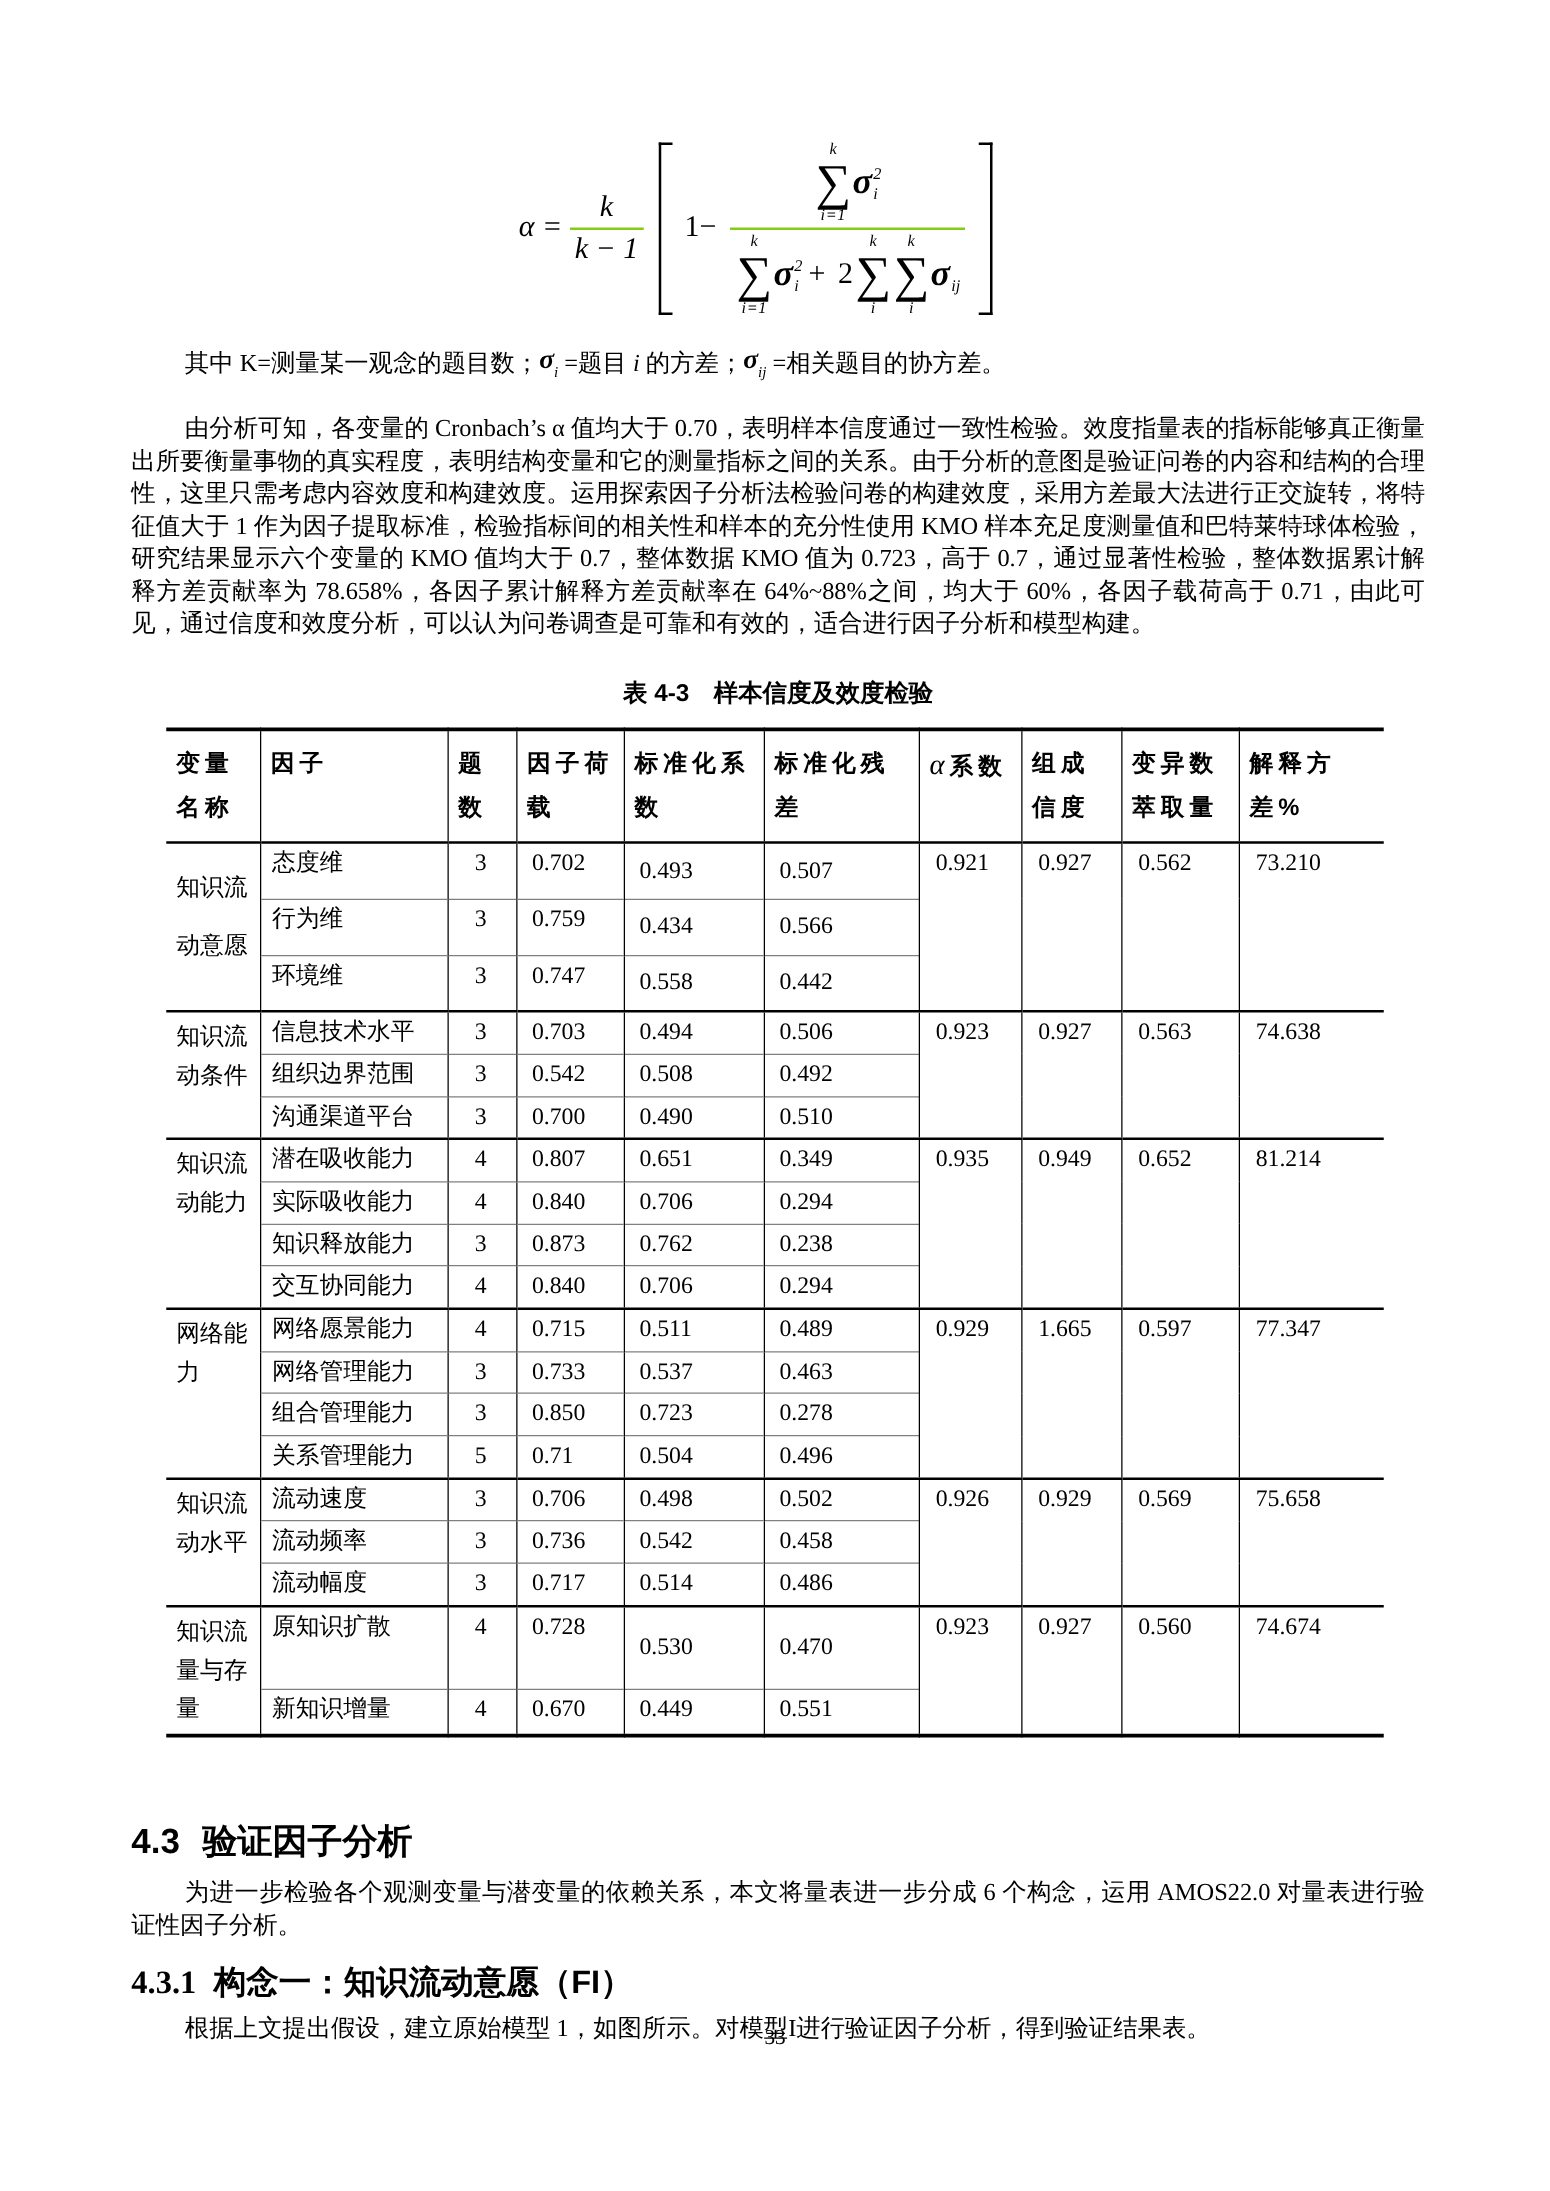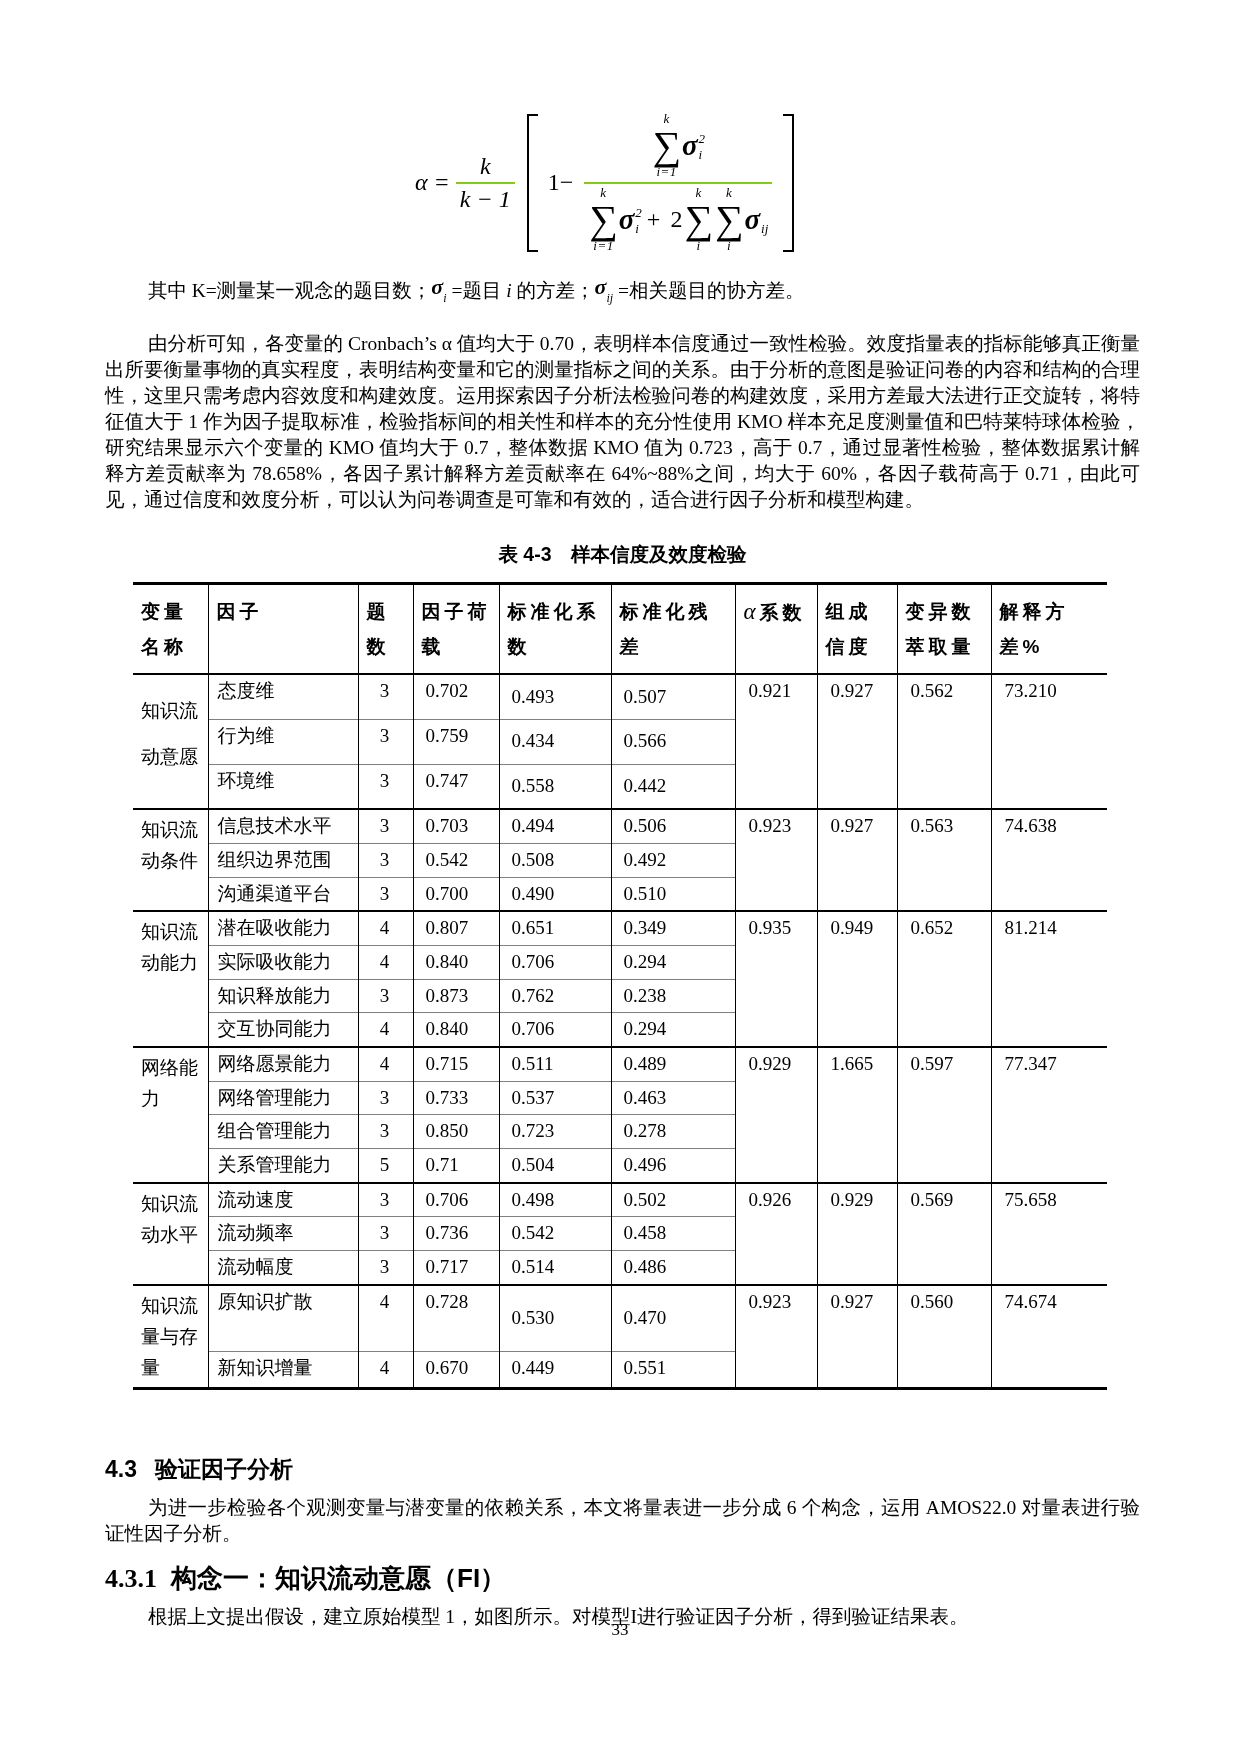--- a/index.html
+++ b/index.html
@@ -78,21 +78,21 @@
   .rel-table tr.group-start td { border-top:2px solid #000; }
   .rel-table .items-cell { text-align:center; padding-left:0; }
   .rel-table .num-cell { padding-left:12px; }
   .rel-table .stat-cell { padding-left:13px; }
   .rel-table .factor-cell { padding-left:9px;margin-top:12px; }
   .rel-table .v-mid { vertical-align:middle; }
 
   
   .h43 {
     font-family:"Liberation Sans","DejaVu Sans",sans-serif;
-    font-weight:bold; font-size:23px; margin:64px 0 10px;
+    font-weight:bold; font-size:28px; margin:64px 0 10px;
   }
   .h43 .sec-num { margin-right:18px; }
   .h431 {
     font-weight:bold; font-size:26px; margin:14px 0 8px;
     font-family:"Liberation Sans","DejaVu Sans",sans-serif;
   }
   .h431 .sec-num { margin-right:14px; font-family:"Liberation Serif","DejaVu Serif",serif; }
   .page-number {
     position:absolute; left:0; right:0; top:1620px; text-align:center; font-size:17px;
   }

